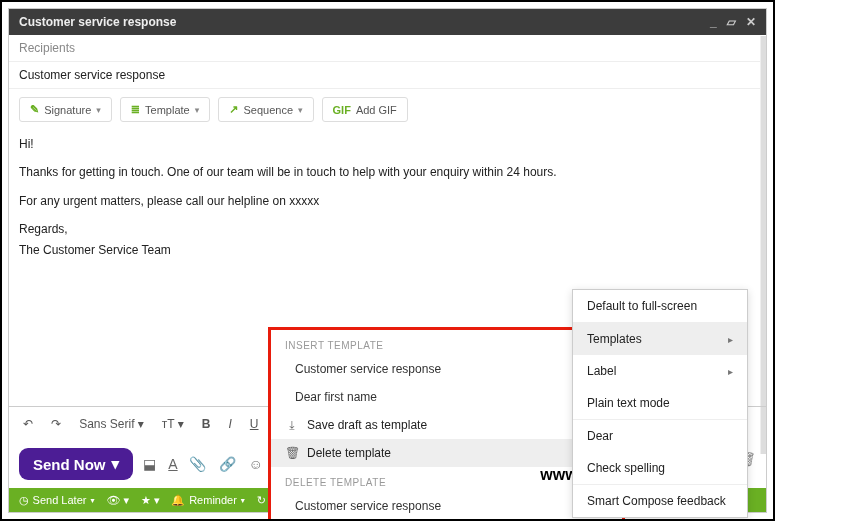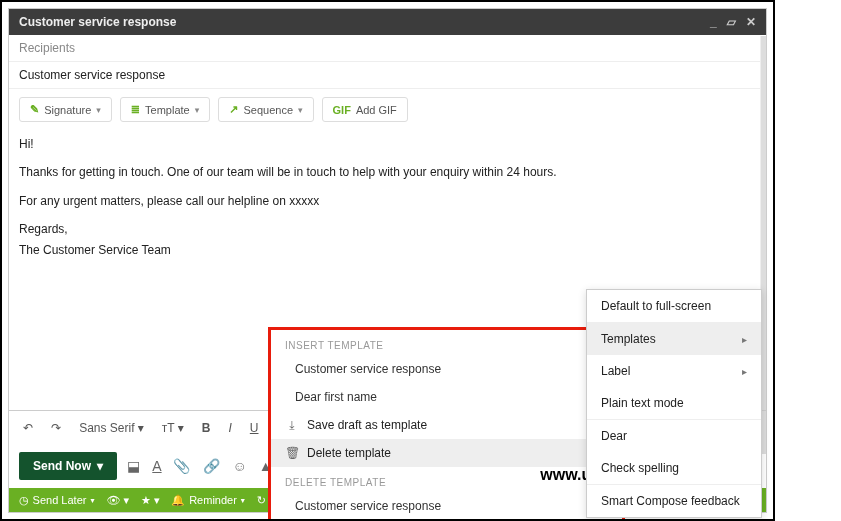--- a/index.html
+++ b/index.html
@@ -85,26 +85,26 @@
   color: #555;
 }
 .format-bar .fb-item { cursor: pointer; padding: 2px 4px; }
 .send-row {
   padding: 8px 10px;
   display: flex;
   align-items: center;
   gap: 8px;
 }
 .send-now {
-  background: #14532d;
+  background: #4c1d95;
   color: #fff;
   border: none;
   padding: 7px 14px;
-  border-radius: 2px;
-  font-size: 12px;
+  border-radius: 9px;
+  font-size: 15px;
   font-weight: bold;
   cursor: pointer;
   display: flex;
   align-items: center;
   gap: 6px;
 }
 .send-row .tool-icon {
   color: #666;
   cursor: pointer;
   font-size: 14px;
@@ -154,21 +154,21 @@
 .template-menu .item-row.highlight {
   background: #eee;
 }
 .template-menu .item-row .icon { width: 14px; text-align: center; color: #666; }
 .template-menu .item-row .label { flex: 1; }
 .template-menu .item-row .caret { color: #888; font-size: 10px; }
 
 
 .context-menu {
   position: absolute;
-  right: 4px;
+  right: 18px;
   top: 280px;
   width: 176px;
   background: #fff;
   border: 1px solid #ccc;
   box-shadow: 0 2px 8px rgba(0,0,0,0.15);
   font-size: 12px;
   z-index: 5;
 }
 .context-menu .cm-item {
   padding: 9px 14px;

